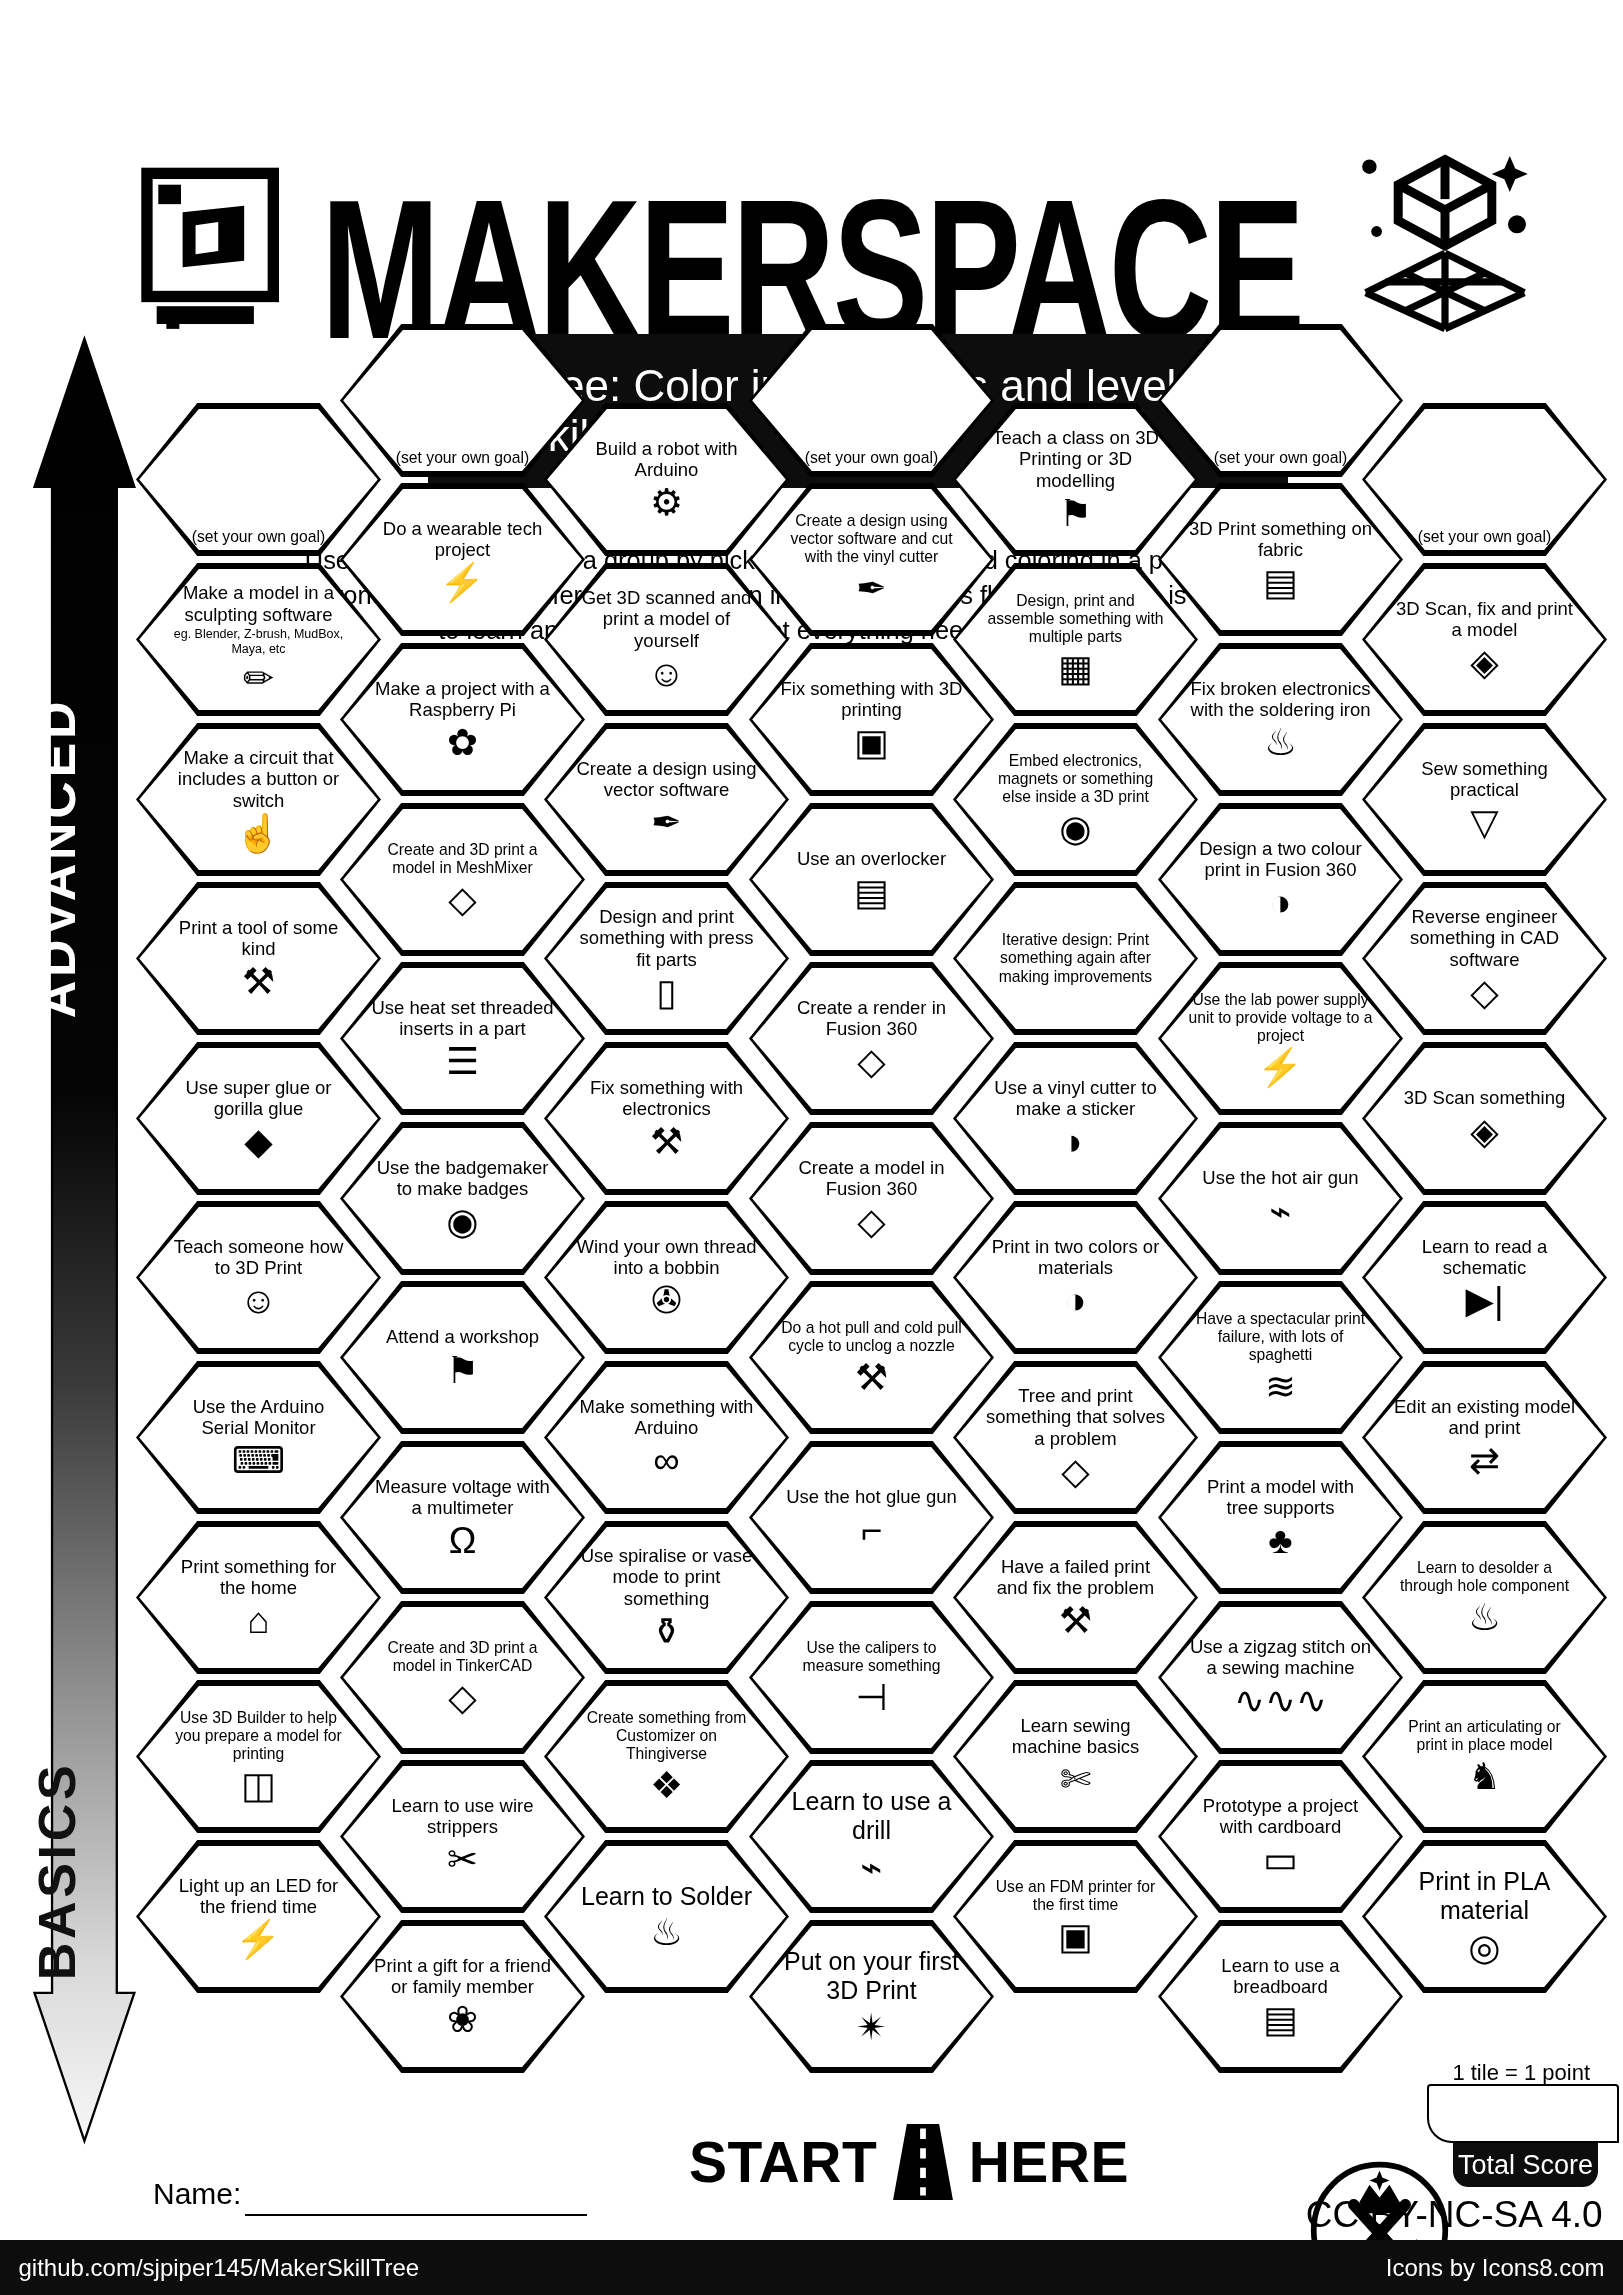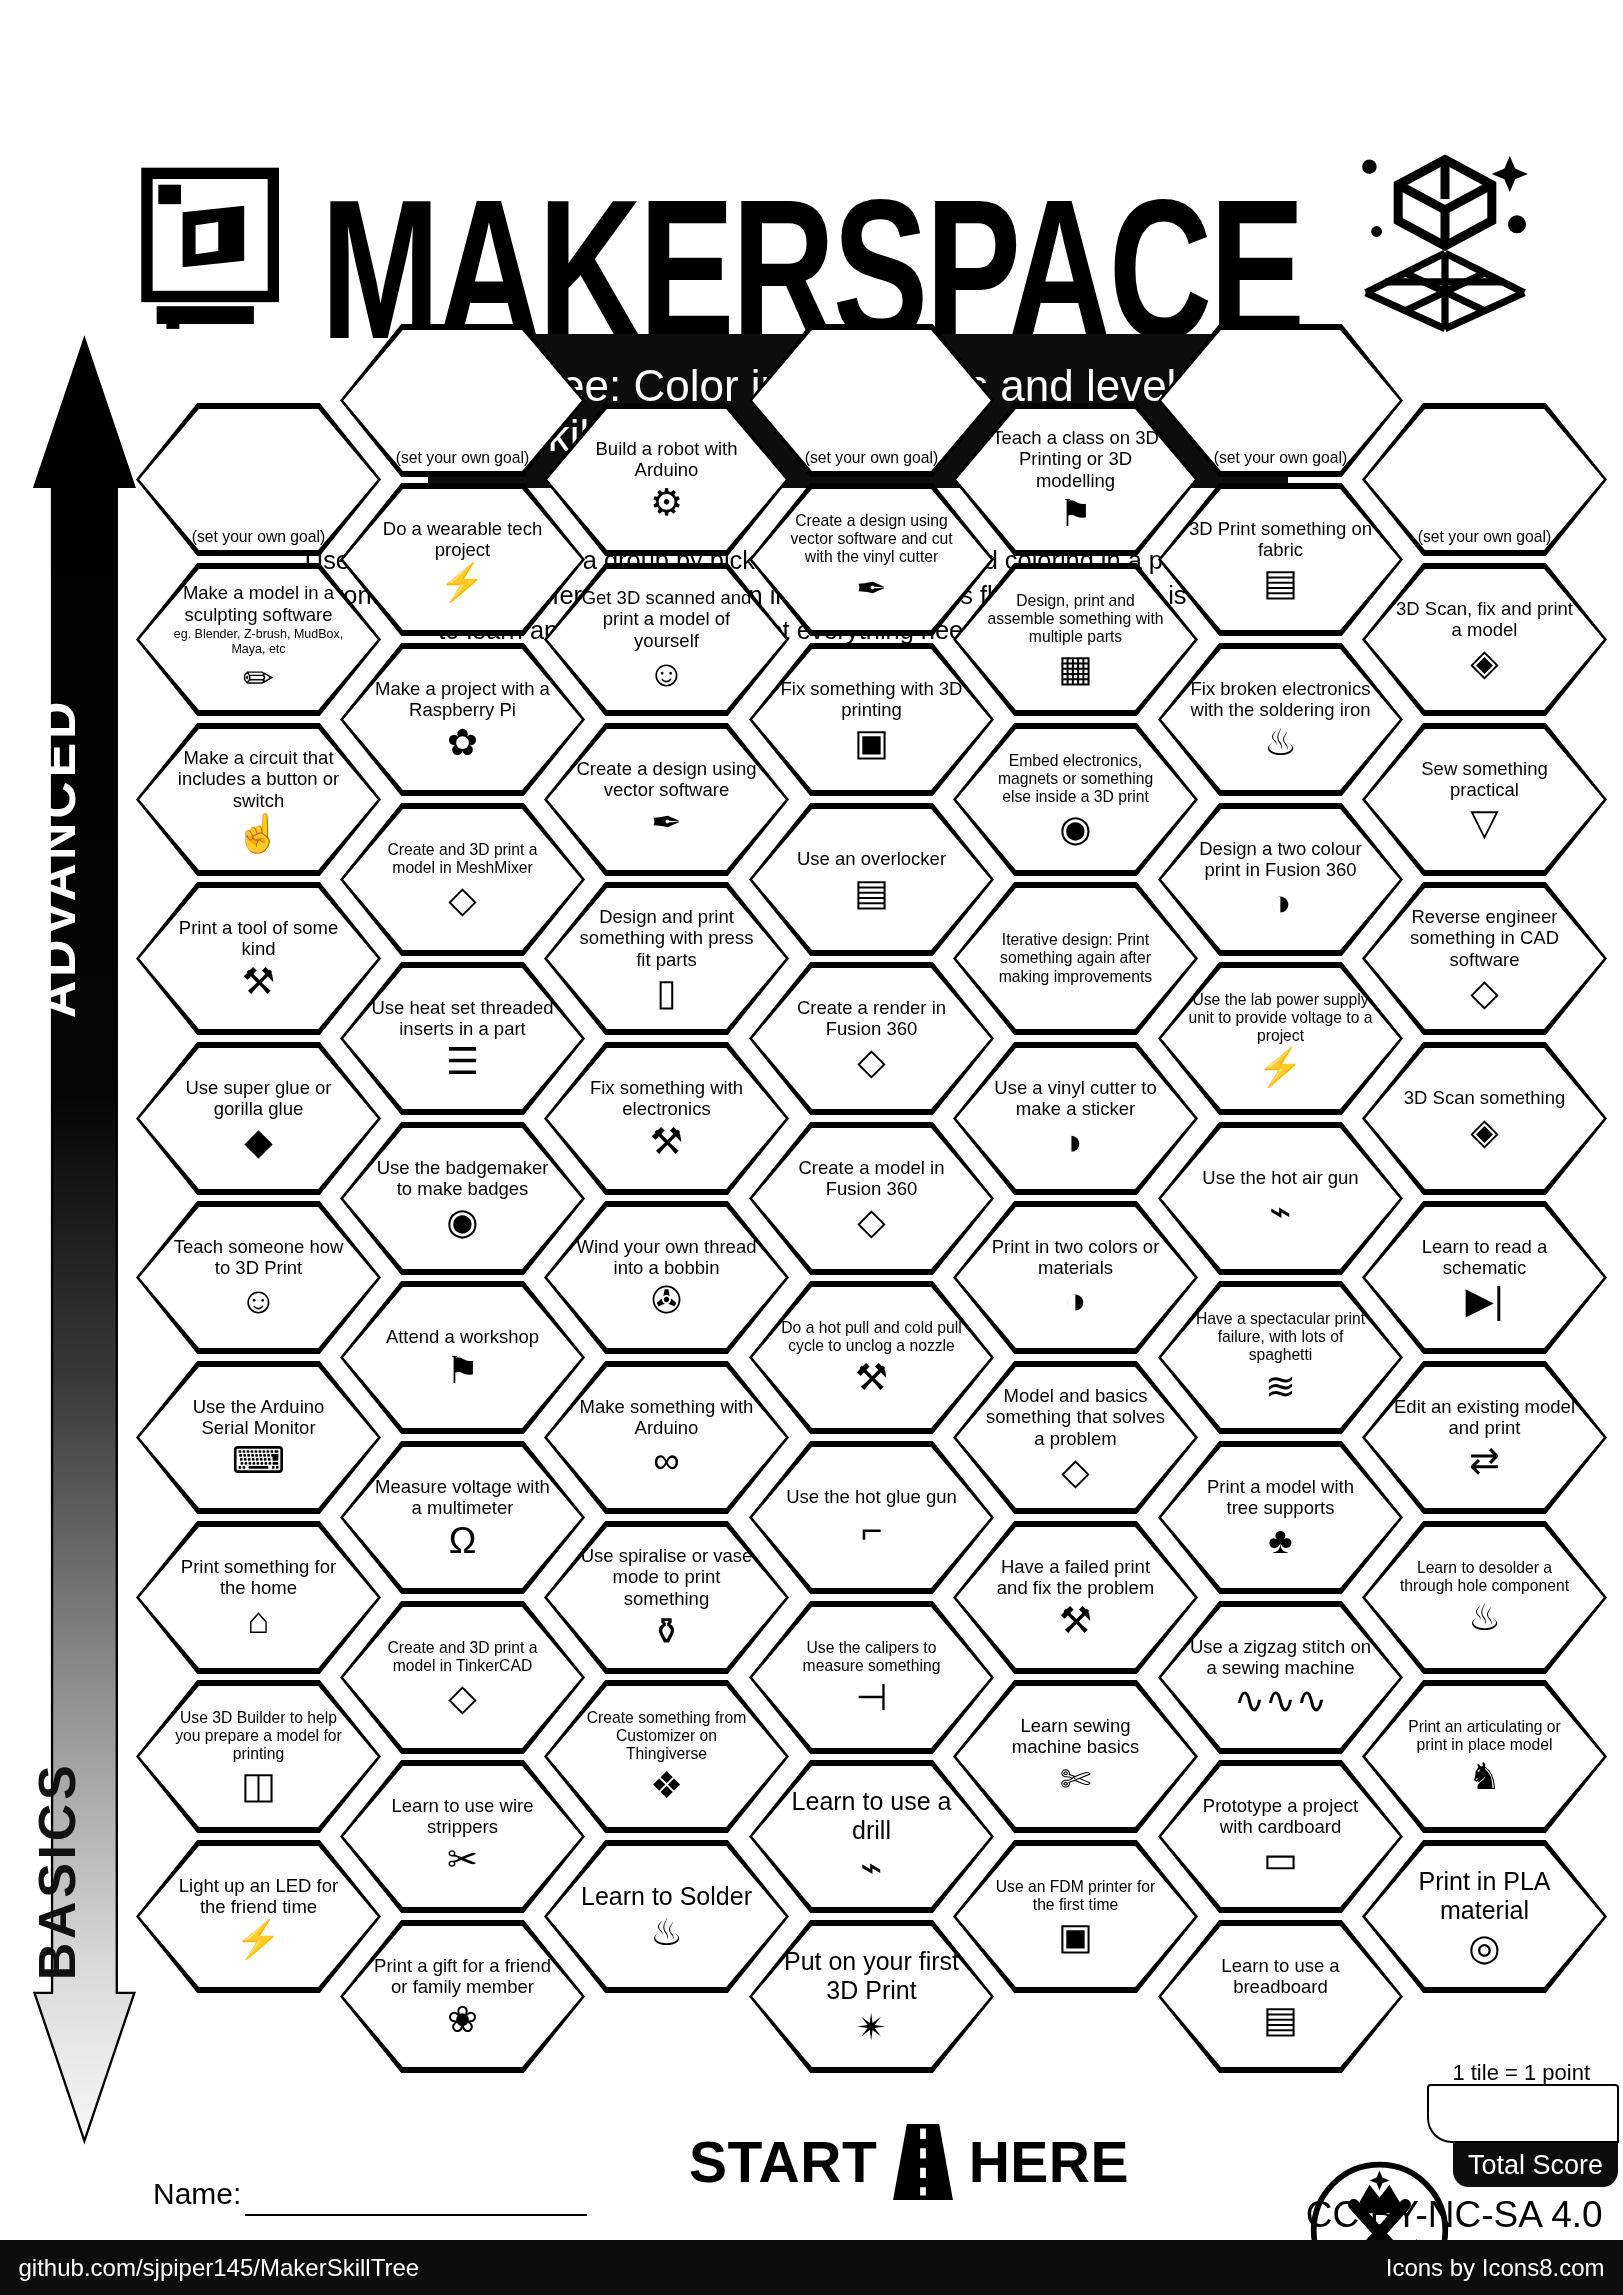--- a/index.html
+++ b/index.html
@@ -26,21 +26,21 @@
   .hex-sub{font-size:12.5px;line-height:1.15;margin-top:1.9px;}
   .hex-icon{font-size:37px;line-height:1;margin-top:3.7px;}
   .hex.goal .hex-content{justify-content:flex-end;padding-top:8.3px;}
   
   .start-here{position:absolute;left:689px;top:2124px;display:flex;align-items:center;gap:15.7px;}
   .start-here span{font-size:57px;font-weight:bold;letter-spacing:0.5px;}
   .name-line{position:absolute;left:153px;top:2177px;font-size:30px;}
   .name-rule{position:absolute;left:245px;top:2214px;width:342px;height:2.3px;background:#000;}
   .tile-note{position:absolute;right:33px;top:2060px;font-size:22px;}
   .score-box{position:absolute;left:1427px;top:2084px;width:192px;height:59px;background:#fff;border:2.8px solid #000;border-radius:3.7px 3.7px 0 25px;box-sizing:border-box;}
-  .score-tab{position:absolute;left:1453px;top:2143px;width:165px;height:44px;background:#0d0d0d;color:#fff;border-radius:0 0 15.7px 15.7px;display:flex;align-items:center;justify-content:center;font-size:27px;}
+  .score-tab{position:absolute;left:1453px;top:2143px;width:145px;height:44px;background:#0d0d0d;color:#fff;border-radius:0 0 15.7px 15.7px;display:flex;align-items:center;justify-content:center;font-size:27px;}
   .license-text{position:absolute;right:20.4px;top:2194px;font-size:37px;}
   #mq-logo{position:absolute;left:1308px;top:2159px;}
   .footer-bar{position:absolute;left:0;bottom:0;width:100%;height:55px;background:#0d0d0d;color:#fff;}
   .footer-bar .fl{position:absolute;left:18.5px;top:50%;transform:translateY(-50%);font-size:24px;}
   .footer-bar .fc{position:absolute;left:50%;top:50%;transform:translate(-50%,-50%);font-size:30.5px;letter-spacing:0.5px;white-space:nowrap;}
   .footer-bar .fr{position:absolute;right:18.5px;top:50%;transform:translateY(-50%);font-size:24px;}
 </style>
 </head>
 <body>
 
@@ -477,21 +477,21 @@
       <div class="hex-inner"></div>
       <div class="hex-content">
         <div class="hex-label">Print in two colors or materials</div>
         <div class="hex-icon">◑</div>
       </div>
     </div>
     <div class="hex m" style="left: 953px; top: 1361px;">
       <div class="hex-border"></div>
       <div class="hex-inner"></div>
       <div class="hex-content">
-        <div class="hex-label">Model and basics something that solves a problem</div>
+        <div class="hex-label">Tree and print something that solves a problem</div>
         <div class="hex-icon">◇</div>
       </div>
     </div>
     <div class="hex m" style="left: 953px; top: 1521px;">
       <div class="hex-border"></div>
       <div class="hex-inner"></div>
       <div class="hex-content">
         <div class="hex-label">Have a failed print and fix the problem</div>
         <div class="hex-icon">⚒</div>
       </div>

